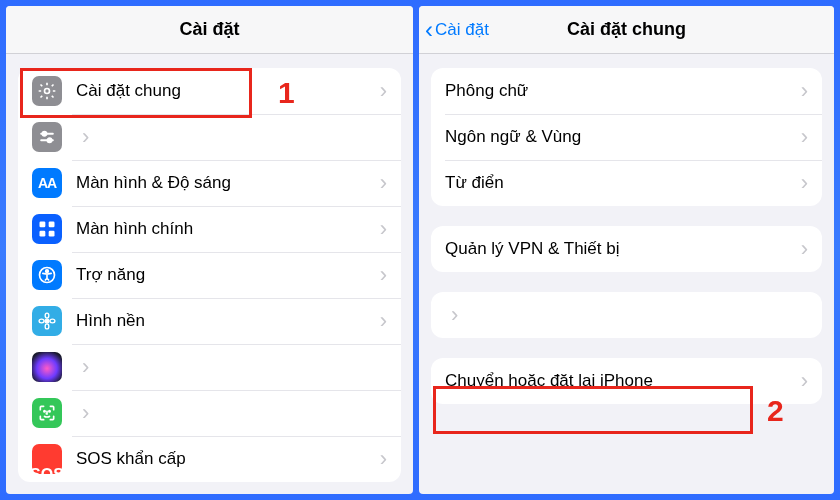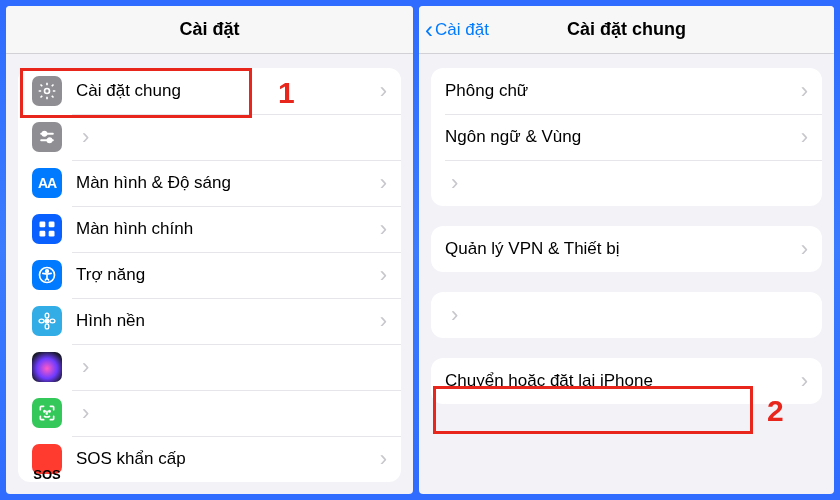--- a/index.html
+++ b/index.html
@@ -167,21 +167,21 @@
                 <path d="M4 8V5a1 1 0 011-1h3M20 8V5a1 1 0 00-1-1h-3M4 16v3a1 1 0 001 1h3M20 16v3a1 1 0 01-1 1h-3"></path>
                 <circle cx="9" cy="10" r="0.8" fill="#fff"></circle>
                 <circle cx="15" cy="10" r="0.8" fill="#fff"></circle>
                 <path d="M12 10v3l-1 0M9 16c1 1 5 1 6 0"></path>
               </svg>
             </div>
             <div class="chevron">›</div>
           </div>
           <div class="row">
             <div class="icon ic-red">
-              <span style="color:#000000;font-weight:700;font-size:13px;margin-top:31px;">SOS</span>
+              <span style="color:#ffffff;font-weight:700;font-size:16px;margin-top:31px;">SOS</span>
             </div>
             <div class="label">SOS khẩn cấp</div>
             <div class="chevron">›</div>
           </div>
         </div>
     </div>
 
     <div class="annot-box" style="left:14px; top:62px; width:232px; height:50px;"></div>
     <div class="annot-num" style="left:272px; top:70px;">1</div>
   </div>
@@ -198,20 +198,21 @@
         <div class="group noicons">
           <div class="row noicon">
             <div class="label">Phông chữ</div>
             <div class="chevron">›</div>
           </div>
           <div class="row noicon">
             <div class="label">Ngôn ngữ &amp; Vùng</div>
             <div class="chevron">›</div>
           </div>
           <div class="row noicon">
+            <div class="label">Từ điển</div>
             <div class="chevron">›</div>
           </div>
         </div>
         <div class="group noicons">
           <div class="row noicon">
             <div class="label">Quản lý VPN &amp; Thiết bị</div>
             <div class="chevron">›</div>
           </div>
         </div>
         <div class="group noicons">

